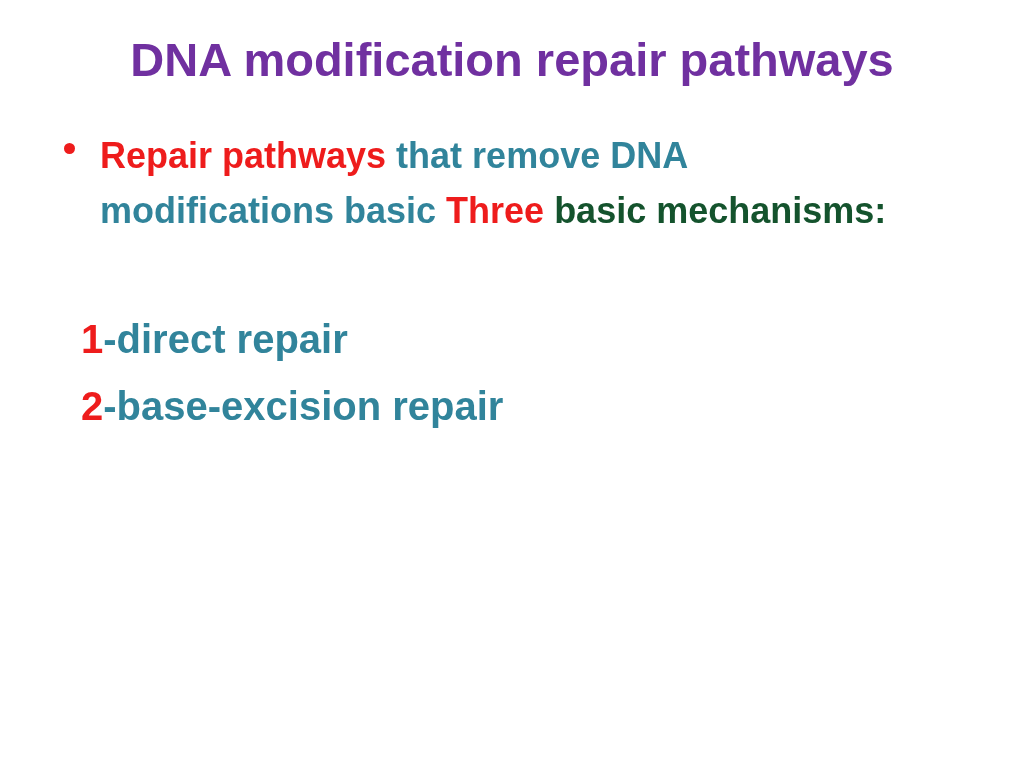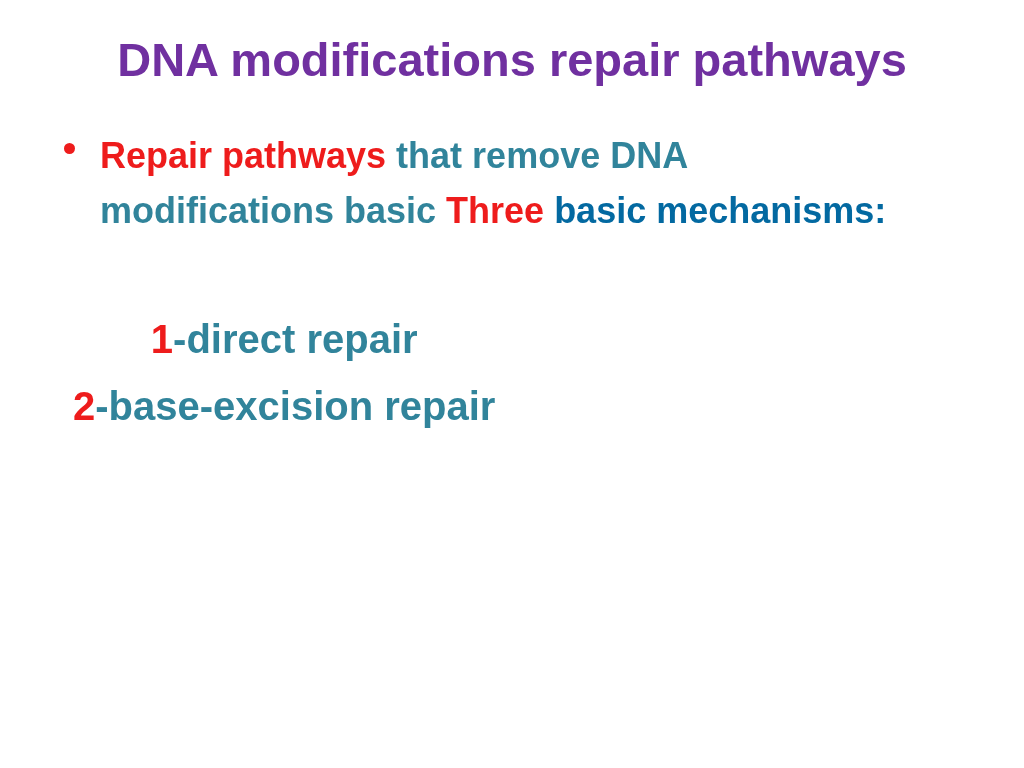--- a/index.html
+++ b/index.html
@@ -41,46 +41,45 @@
     left: 100px;
     top: 128px;
     font-size: 36px;
     line-height: 55px;
   }
   .bullet-text .line {
     white-space: nowrap;
   }
   .items {
     position: absolute;
-    left: 64px;
+    left: 72px;
     top: 319px;
     font-size: 40px;
     line-height: 40px;
-    text-align: center;
   }
   .items .item {
     white-space: nowrap;
     margin-bottom: 27px;
   }
   .items .item:nth-child(-n+2) {
     padding-left: 9px;
   }
 </style>
 </head>
 <body>
 
 <div class="slide" style="background: rgb(255, 255, 255);">
 
-  <h1 class="title" style="color: rgb(112, 48, 160);">DNA modifications repair pathways</h1>
+  <h1 class="title" style="color: rgb(112, 48, 160);">DNA modification repair pathways</h1>
 
   <span class="bullet-dot" style="background: rgb(238, 28, 28);"></span>
 
   <div class="bullet-text">
     <div class="line"><span style="color: rgb(238, 28, 28);">Repair pathways</span><span style="color: rgb(49, 132, 155);"> that remove DNA</span></div>
-    <div class="line"><span style="color: rgb(49, 132, 155);">modifications basic </span><span style="color: rgb(238, 28, 28);">Three</span><span style="color: #0369a1;"> basic mechanisms:</span></div>
+    <div class="line"><span style="color: rgb(49, 132, 155);">modifications basic </span><span style="color: rgb(238, 28, 28);">Three</span><span style="color: #14532d;"> basic mechanisms:</span></div>
   </div>
 
   <div class="items">
     <div class="item"><span style="color: rgb(238, 28, 28);">1</span><span style="color: rgb(49, 132, 155);">-direct repair</span></div>
     <div class="item"><span style="color: rgb(238, 28, 28);">2</span><span style="color: rgb(49, 132, 155);">-base-excision repair</span></div>
   </div>
 
 </div>
 
 </body></html>

